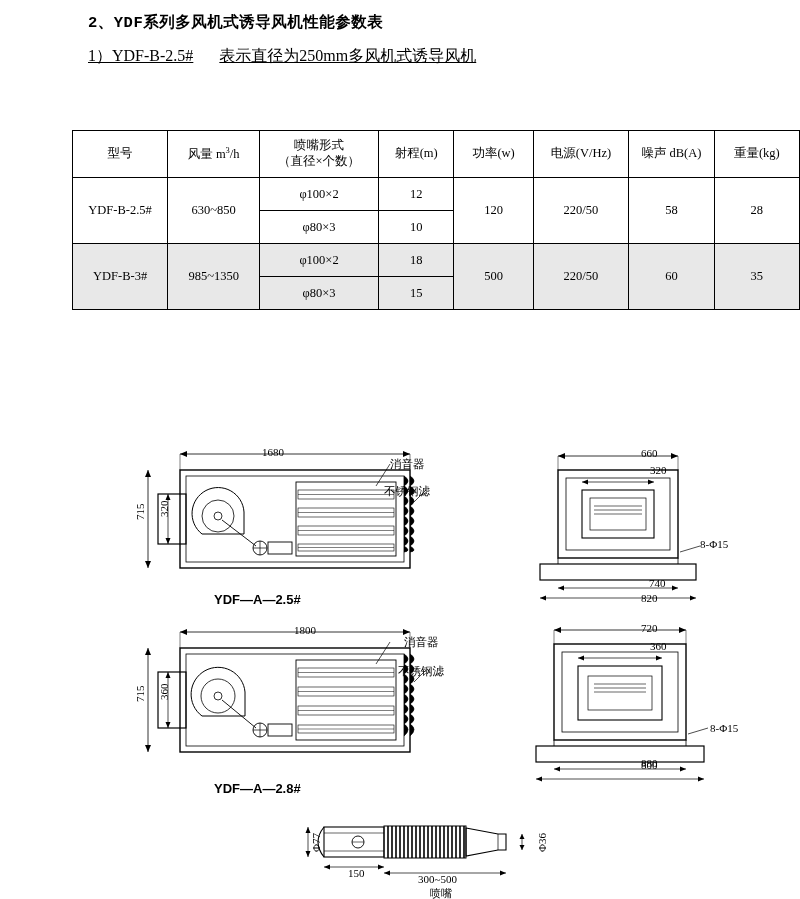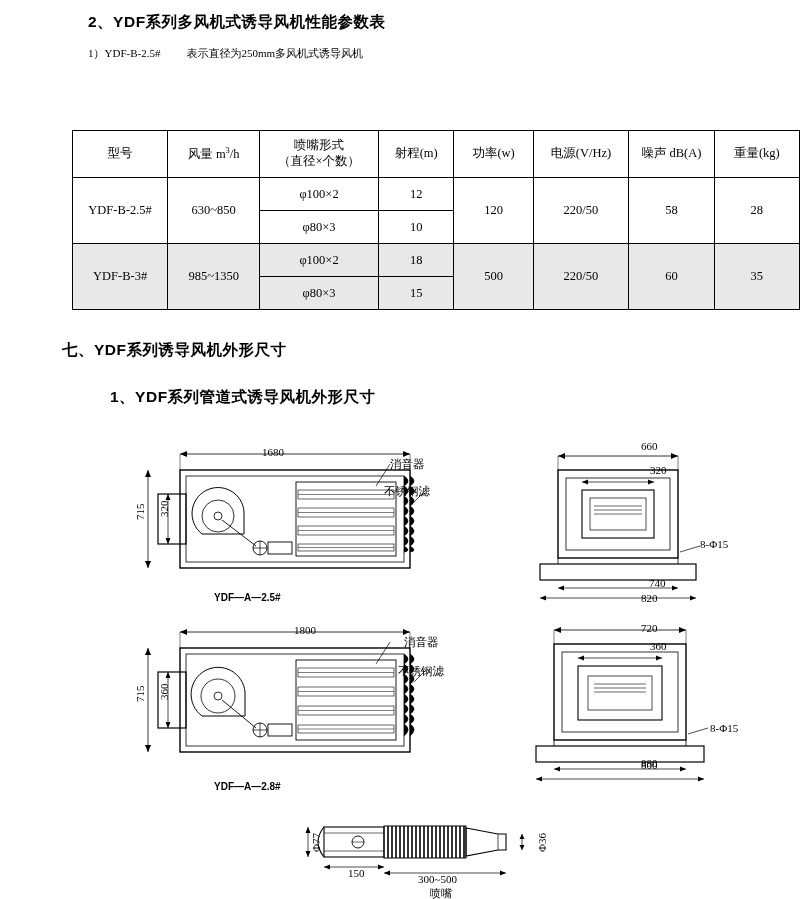--- a/index.html
+++ b/index.html
@@ -17,35 +17,36 @@
   }
   .page {
     position: relative;
     width: 800px;
     height: 899px;
   }
 
   
   .h-sec {
     position: absolute;
-    font-family: Liberation Sans, sans-serif;
+    font-family: Liberation Mono, monospace;
     font-weight: bold;
     font-size: 15.5px;
     letter-spacing: 0.5px;
     white-space: nowrap;
   }
   #title-2 { left: 88px; top: 12px; }
   #title-7 { left: 62px; top: 340px; }
   #title-7-1 { left: 110px; top: 387px; }
 
   .note {
     position: absolute;
     font-family: "Liberation Serif", serif;
-    font-size: 11px;
+    font-size: 16px;
     white-space: nowrap;
+    text-decoration: underline;
   }
   #note-1 { left: 88px; top: 46px; }
   #note-2 { left: 88px; top: 74px; }
   .note .gap { display: inline-block; width: 26px; }
 
   
   #spec-table {
     position: absolute;
     left: 72px;
     top: 130px;
@@ -83,21 +84,21 @@
     position: absolute;
     left: 0;
     top: 420px;
     width: 800px;
     height: 479px;
   }
   .dwg-label {
     position: absolute;
     font-family: "Liberation Sans", sans-serif;
     font-weight: bold;
-    font-size: 10px;
+    font-size: 13px;
     white-space: nowrap;
   }
   .dim-txt {
     position: absolute;
     font-family: "Liberation Serif", serif;
     font-size: 11px;
     white-space: nowrap;
   }
   .lead-txt {
     position: absolute;
@@ -167,22 +168,20 @@
         <td rowspan="2">60</td>
         <td rowspan="2">35</td>
       </tr>
       <tr class="row-shaded">
         <td>φ80×3</td>
         <td>15</td>
       </tr>
     </tbody>
   </table>
 
-  <div class="h-sec" id="title-7">七、YDF系列诱导风机外形尺寸</div>
-  <div class="h-sec" id="title-7-1">1、YDF系列管道式诱导风机外形尺寸</div>
 
   <div id="drawings">
 
     <svg width="320" height="160" viewBox="0 0 320 160" style="position:absolute; left:140px; top:22px;">
 
       <rect x="40" y="28" width="230" height="98" fill="none" stroke="#000" stroke-width="1.4"></rect>
 
       <rect x="46" y="34" width="218" height="86" fill="none" stroke="#000" stroke-width="0.8"></rect>
 
       <rect x="18" y="52" width="28" height="50" fill="none" stroke="#000" stroke-width="1.2"></rect>
@@ -269,21 +268,21 @@
 
       <line x1="38" y1="146" x2="158" y2="146" stroke="#000" stroke-width="0.7"></line>
       <path d="M38 146 l6 -2.5 v5 z" fill="#000"></path>
       <path d="M158 146 l-6 -2.5 v5 z" fill="#000"></path>
       <line x1="20" y1="156" x2="176" y2="156" stroke="#000" stroke-width="0.7"></line>
       <path d="M20 156 l6 -2.5 v5 z" fill="#000"></path>
       <path d="M176 156 l-6 -2.5 v5 z" fill="#000"></path>
 
       <line x1="160" y1="110" x2="180" y2="104" stroke="#000" stroke-width="0.7"></line>
     </svg>
-    <div class="dim-txt" style="left:641px; top:20px;">660</div>
+    <div class="dim-txt" style="left:641px; top:27px;">660</div>
     <div class="dim-txt" style="left:650px; top:44px;">320</div>
     <div class="dim-txt" style="left:641px; top:157px;margin-left:8px;">740</div>
     <div class="dim-txt" style="left:641px; top:172px;">820</div>
     <div class="dim-txt" style="left:700px; top:118px;">8-Φ15</div>
 
     <svg width="320" height="165" viewBox="0 0 320 165" style="position:absolute; left:140px; top:200px;">
       <rect x="40" y="28" width="230" height="104" fill="none" stroke="#000" stroke-width="1.4"></rect>
       <rect x="46" y="34" width="218" height="92" fill="none" stroke="#000" stroke-width="0.8"></rect>
       <rect x="18" y="52" width="28" height="56" fill="none" stroke="#000" stroke-width="1.2"></rect>
       <path d="M62 96 A27 27 0 1 1 105 72 L105 96 Z" fill="none" stroke="#000" stroke-width="1"></path>

